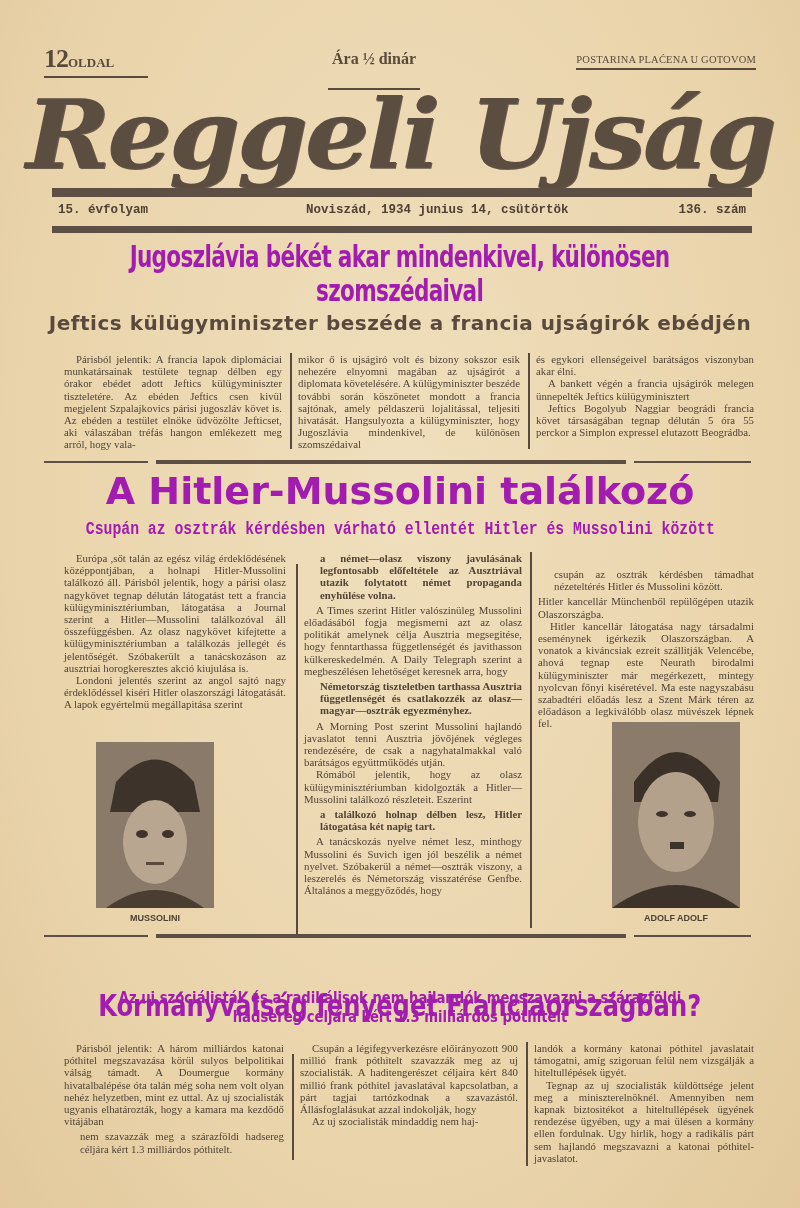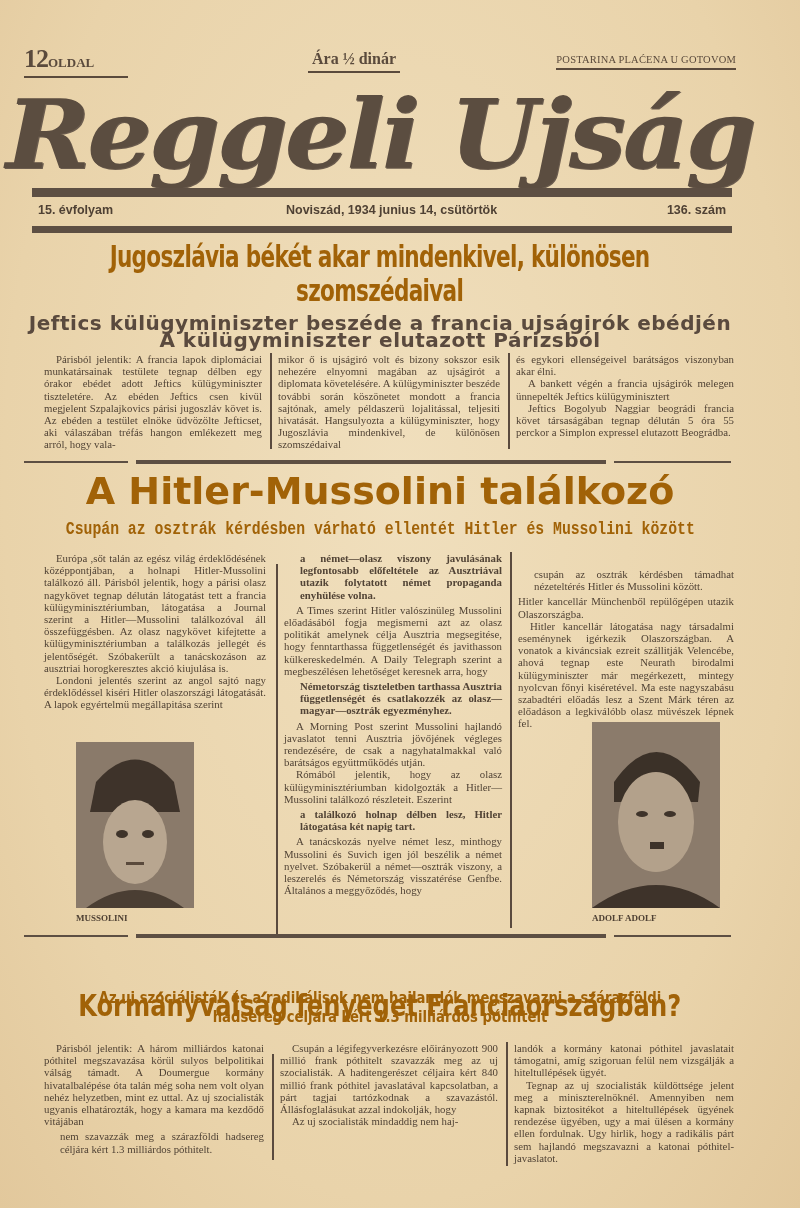--- a/index.html
+++ b/index.html
@@ -4,44 +4,44 @@
 <style>
   html, body { margin: 0; padding: 0; }
   body {
     width: 800px; height: 1208px; overflow: hidden;
     background: #ecd9b4;
     background-image: radial-gradient(ellipse at 50% 40%, #f0dfbd 0%, #e9d3aa 70%, #e2c89c 100%);
     color: #4a3b2e;
     font-family: "DejaVu Serif", serif;
     position: relative;
   }
-  .page { position: absolute; left: 24px; top: 0; width: 712px; height: 1208px; }
+  .page { position: absolute; left: 44px; top: 0; width: 712px; height: 1208px; }
 
   
   .topstrip { position: absolute; top: 44px; left: 0; width: 712px; height: 30px; }
   .pages { position: absolute; left: 0; top: 0; font-family: "Liberation Serif", serif; font-weight: bold; color: #5a4a3c; border-bottom: 2px solid #5a4a3c; padding-bottom: 2px; width: 104px;}
   .pages .num { font-size: 26px; letter-spacing: -1px; }
   .pages .lbl { font-size: 13px; letter-spacing: 0px; }
-  .price { position: absolute; left: 284px; top: 6px; font-family: "Liberation Serif", serif; font-weight: bold; font-size: 16px; color: #5a4a3c; border-bottom: 2px solid #5a4a3c; padding: 0 4px 3px 4px; text-align: right; }
+  .price { position: absolute; left: 284px; top: 6px; font-family: "Liberation Serif", serif; font-weight: bold; font-size: 16px; color: #5a4a3c; border-bottom: 2px solid #5a4a3c; padding: 0 4px 20px 4px; text-align: right; }
   .postage { position: absolute; right: 0; top: 10px; font-family: "Liberation Serif", serif; font-size: 10.5px; color: #5a4a3c; border-bottom: 2px solid #5a4a3c; padding-bottom: 3px; letter-spacing: 0.2px; }
 
   
   .masthead { position: absolute; top: 80px; left: 0; width: 712px; height: 110px; text-align: center; }
   .masthead .title {
     font-family: "DejaVu Serif", serif; font-style: italic; font-weight: bold;
     font-size: 96px; line-height: 110px; color: #5b4d40; letter-spacing: -3px;
     transform: scaleX(1.06); display: inline-block;
     text-shadow: 1px 1px 0 #6b5c4e;
   }
   .rule-heavy { position: absolute; left: 8px; width: 700px; background: #5d4f43; }
-  .dateline { position: absolute; top: 203px; left: 0; width: 712px; height: 18px; font-family: Liberation Sans, sans-serif; font-weight: bold; font-size: 12.5px; color: #4f4134; }
+  .dateline { position: absolute; top: 203px; left: 0; width: 712px; height: 18px; font-family: Liberation Mono, monospace; font-weight: bold; font-size: 12.5px; color: #4f4134; }
   .dateline span { position: absolute; top: 0; }
 
   
-  .hl { position: absolute; left: 0; width: 712px; text-align: center; color: #a16207; }
+  .hl { position: absolute; left: 0; width: 712px; text-align: center; color: #a21caf; }
   .hl-cond { font-family: "DejaVu Sans", sans-serif; font-weight: bold; transform-origin: center; }
   .h1 { top: 240px; font-size: 30px; line-height: 34px; letter-spacing: -1px; }
   .h1 .inner { display: inline-block; transform: scaleX(0.72); width: 135%; margin-left: -17.5%; }
   .h1sub { top: 315px; font-family: "DejaVu Sans", sans-serif; font-weight: bold; font-size: 20px; line-height: 17px; letter-spacing: 0.5px; color: #5a4a3e; }
 
   .cols { position: absolute; left: 20px; width: 690px; font-family: "Liberation Serif", serif; font-size: 10.8px; line-height: 12.2px; color: #514335; text-align: justify; }
   .col { position: absolute; top: 0; }
   .col p { margin: 0; text-indent: 12px; }
   .col p.noind { text-indent: 0; }
   .col .boldbox { font-weight: bold; margin: 3px 0 3px 16px; text-indent: 0; }
@@ -50,21 +50,21 @@
   .sep { position: absolute; left: 0; width: 712px; height: 4px; }
   .sep .a { position: absolute; left: 0; width: 104px; height: 2px; top: 1px; background: #5d4f43; }
   .sep .b { position: absolute; left: 112px; width: 470px; height: 4px; top: 0; background: #5d4f43; }
   .sep .c { position: absolute; left: 590px; width: 117px; height: 2px; top: 1px; background: #5d4f43; }
 
   .h2 { top: 470px; font-family: "DejaVu Sans", sans-serif; font-weight: bold; font-size: 38px; line-height: 42px; letter-spacing: 0px; }
   .h2sub { top: 520px; font-family: Liberation Mono, monospace; font-weight: bold; font-size: 18px; line-height: 18px; }
   .h2sub .inner { display: inline-block; transform: scaleX(0.82); width: 122%; margin-left: -11%; }
 
   .photo { position: absolute; background: #7b6c5e; overflow: hidden; }
-  .caption { position: absolute; font-family: Liberation Serif, serif; font-size: 9px; font-weight: bold; color: #4f4134; text-align: left; }
+  .caption { position: absolute; font-family: Liberation Sans, sans-serif; font-size: 9px; font-weight: bold; color: #4f4134; text-align: center; }
 
   .h3 { top: 950px; font-family: "DejaVu Sans", sans-serif; font-weight: bold; font-size: 31px; line-height: 30px; margin-top: 40px; }
   .h3 .inner { display: inline-block; transform: scaleX(0.78); width: 128%; margin-left: -14%; }
   .h3sub { top: 988px; font-family: "DejaVu Sans", sans-serif; font-weight: bold; font-size: 16.5px; line-height: 19px; }
   .h3sub .inner { display: inline-block; transform: scaleX(0.8); width: 125%; margin-left: -12.5%; }
 </style>
 </head>
 <body>
 
 <div class="page">
@@ -87,21 +87,20 @@
     <span style="left:262px;">Noviszád, 1934 junius 14, csütörtök</span>
     <span style="right:10px;">136. szám</span>
   </div>
   <div class="rule-heavy" style="top:226px;height:7px;"></div>
 
   <div class="hl hl-cond h1">
     <span class="inner">Jugoszlávia békét akar mindenkivel, különösen szomszédaival</span>
   </div>
   <div class="hl h1sub">
     <div>Jeftics külügyminiszter beszéde a francia ujságirók ebédjén</div>
-    <div>A külügyminiszter elutazott Párizsból</div>
   </div>
 
   <div class="cols" style="top:353px;height:100px;">
     <div class="col" style="left:0;width:218px;">
       <p>Párisból jelentik: A francia lapok diplomáciai munkatársainak testülete tegnap délben egy órakor ebédet adott Jeftics külügyminiszter tiszteletére. Az ebéden Jeftics csen kivül megjelent Szpalajkovics párisi jugoszláv követ is. Az ebéden a testület elnöke üdvözölte Jefticset, aki válaszában tréfás hangon emlékezett meg arról, hogy vala-</p>
     </div>
     <div class="vrule" style="left:226px;top:0;height:96px;"></div>
     <div class="col" style="left:234px;width:222px;">
       <p class="noind">mikor ő is ujságiró volt és bizony sokszor esik nehezére elnyomni magában az ujságirót a diplomata követelésére. A külügyminiszter beszéde további során köszönetet mondott a francia sajtónak, amely példaszerü lojalitással, teljesiti hivatását. Hangsulyozta a külügyminiszter, hogy Jugoszlávia mindenkivel, de különösen szomszédaival</p>
     </div>

